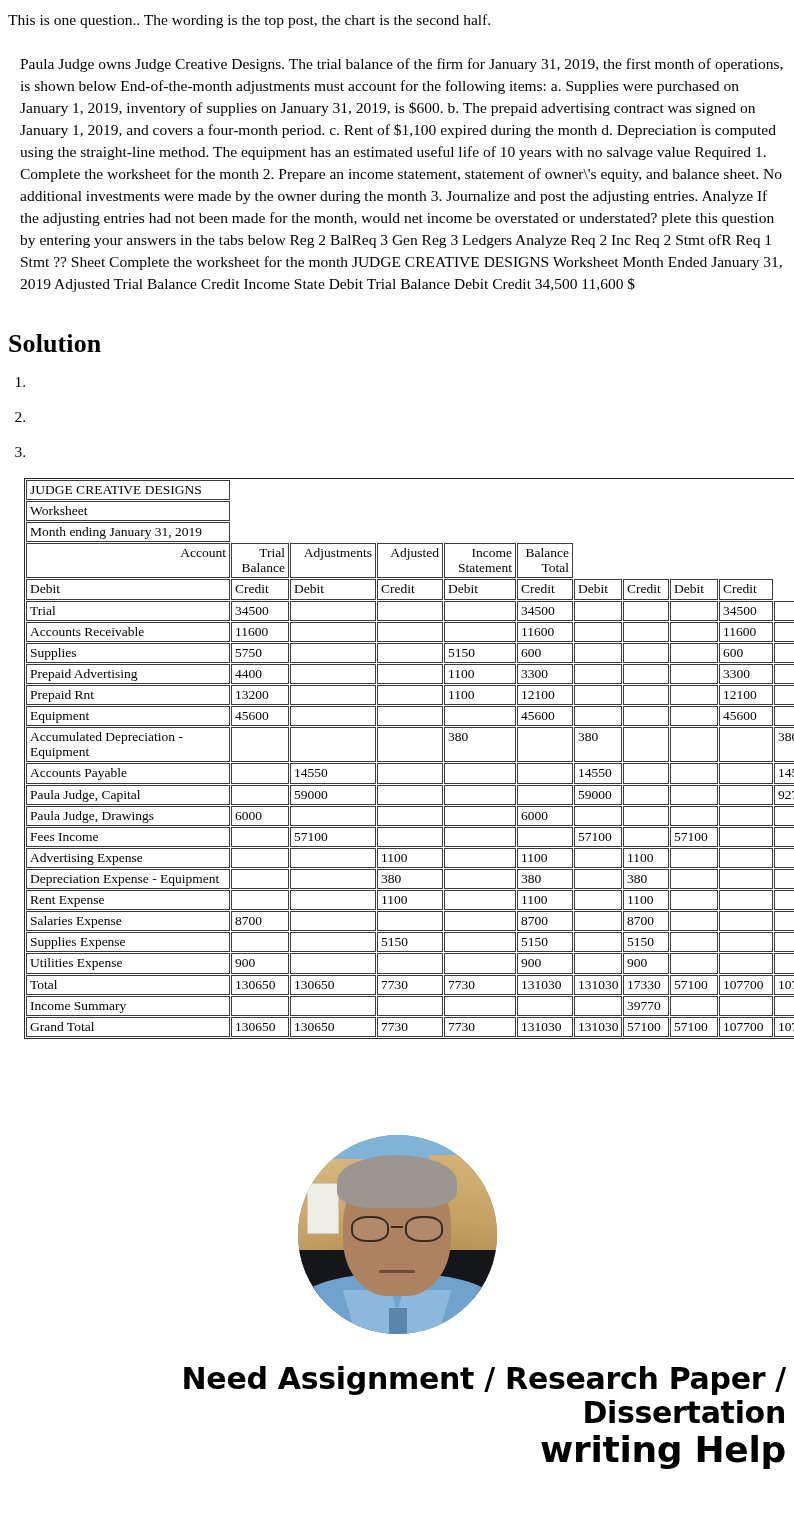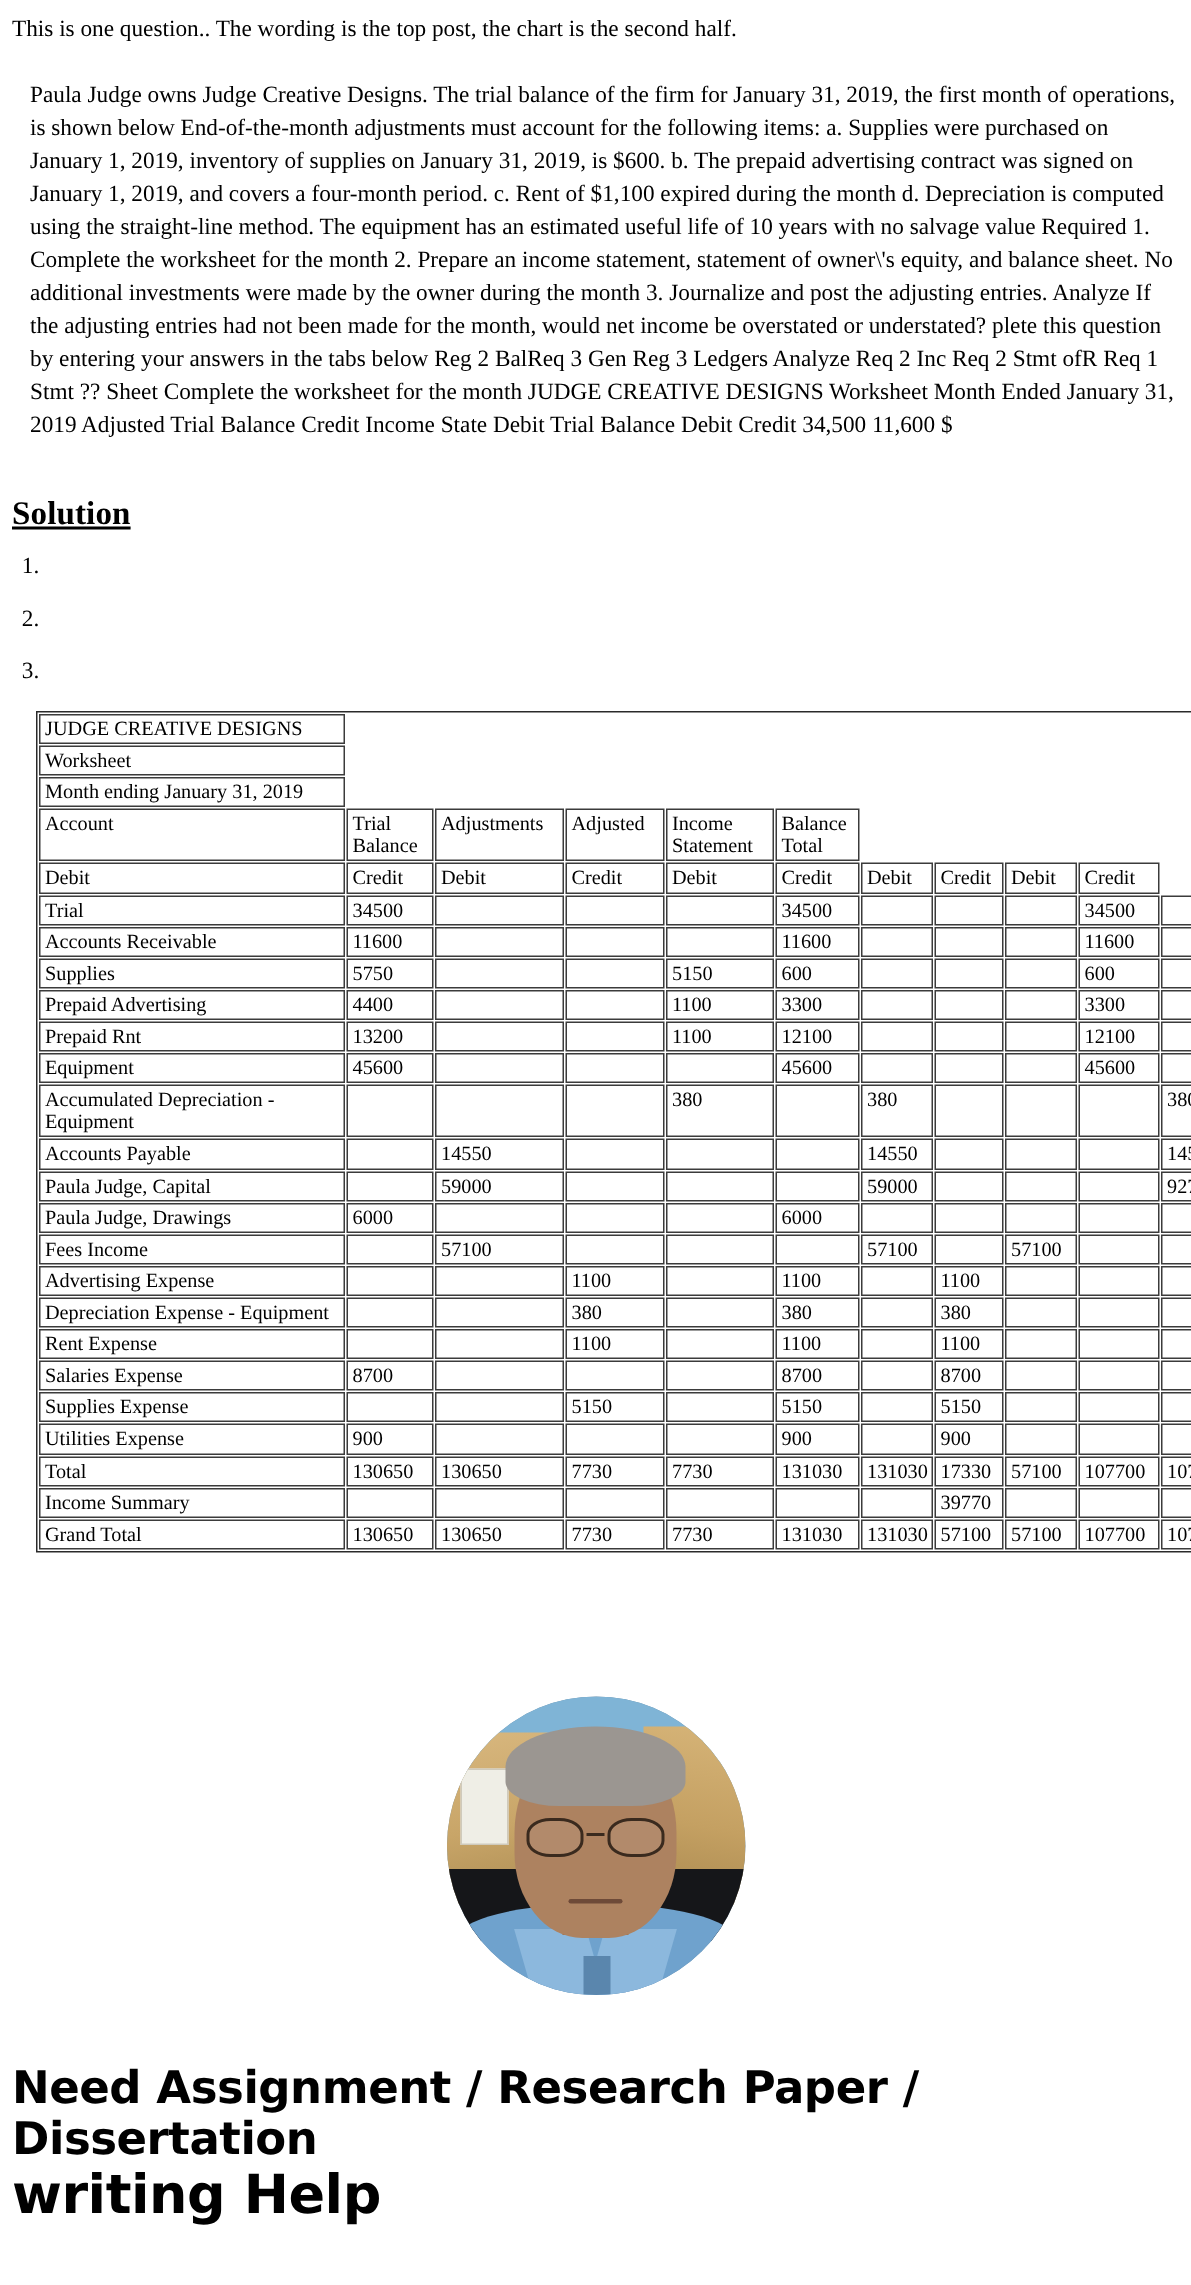--- a/index.html
+++ b/index.html
@@ -25,25 +25,24 @@
   }
 
   .question-body {
     font-size: 15.5px;
     line-height: 1.42;
     margin: 22px 0 0 12px;
     text-align: left;
   }
 
   .solution-heading {
-    font-size: 22px;
+    font-size: 26px;
     font-weight: bold;
     margin: 34px 0 0 0;
     letter-spacing: 0.1px;
-    text-decoration: underline;
   }
 
   .numlist {
     list-style: decimal;
     margin: 14px 0 0 0;
     padding-left: 22px;
     font-size: 15.5px;
   }
   .numlist li {
     min-height: 17px;
@@ -85,21 +84,21 @@
   col.c-n3    { width: 66px;  }
   col.c-n4    { width: 72px;  }
   col.c-n5    { width: 56px;  }
   col.c-n6    { width: 48px;  }
   col.c-n7    { width: 46px;  }
   col.c-n8    { width: 48px;  }
   col.c-n9    { width: 54px;  }
   col.c-n10   { width: 48px;  }
 
   .title-cell { height: 38px; }
-  .thick-sep td { border-top: 1px solid #2a2a2a; }
+  .thick-sep td { border-top: 1px solid #2a2a2a; text-align: right; }
 
   .grp-head td { height: 38px; }
   .tall2 { height: 36px; }
 
   
   .avatar-row {
     margin-top: 96px;
     display: flex;
     justify-content: center;
   }
@@ -178,22 +177,22 @@
     background: #3a2a1e;
   }
   .av-mouth {
     position: absolute; left: 41%; top: 68%; width: 18%; height: 3px;
     background: #6e4a38;
     border-radius: 2px;
   }
 
   
   .footer-ad {
-    margin-top: 46px;
-    text-align: left;
+    margin-top: 28px;
+    text-align: right;
     font-family: "DejaVu Sans", "Liberation Sans", sans-serif;
     font-weight: bold;
     color: #000000;
     line-height: 1.13;
     letter-spacing: -0.3px;
   }
   .footer-l1 { font-size: 30px; }
   .footer-l2 { font-size: 36px; }
   .footer-l3 { font-size: 30px; }
 </style>

